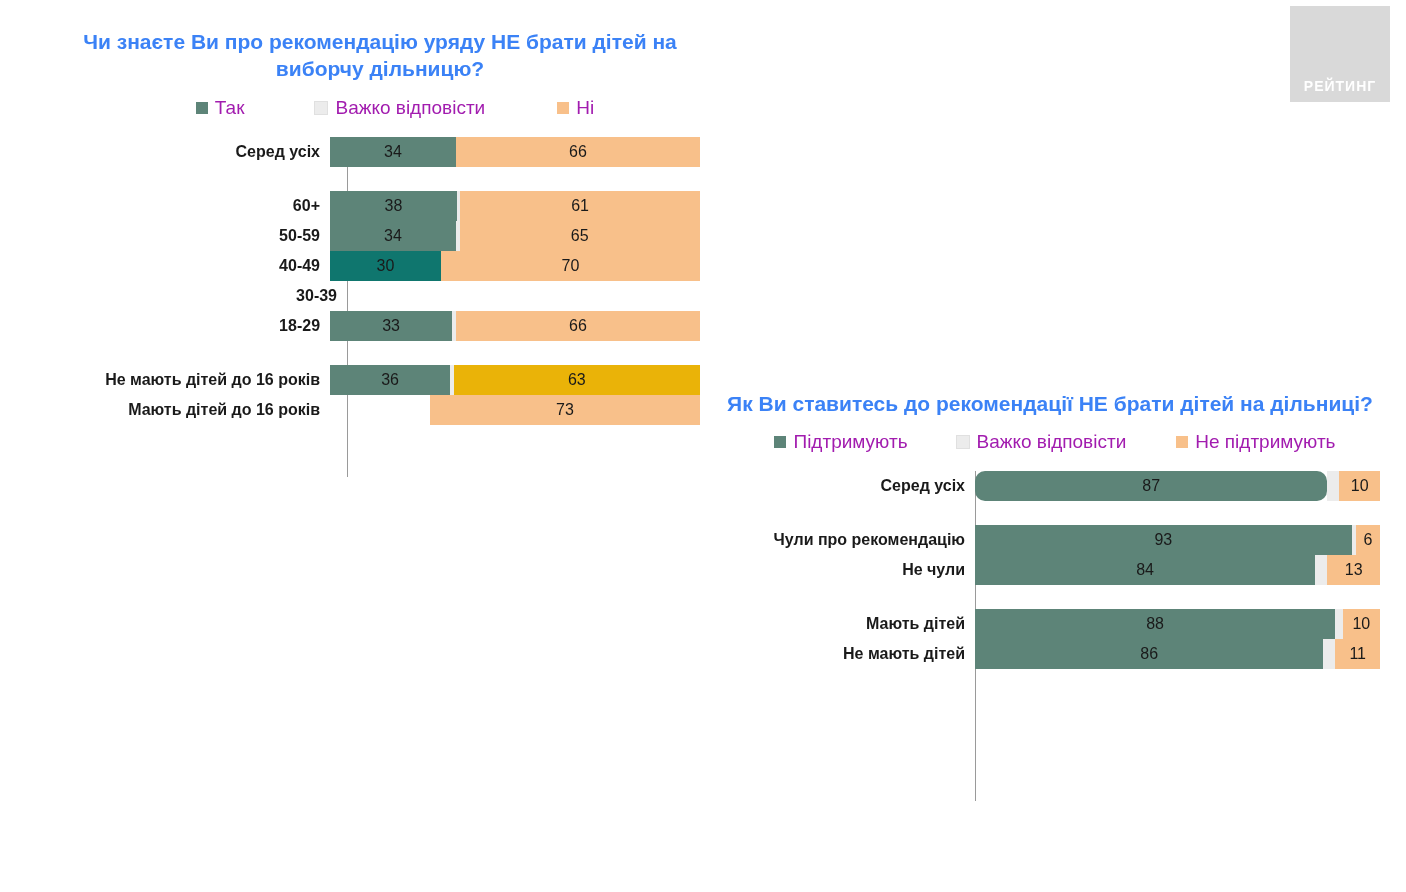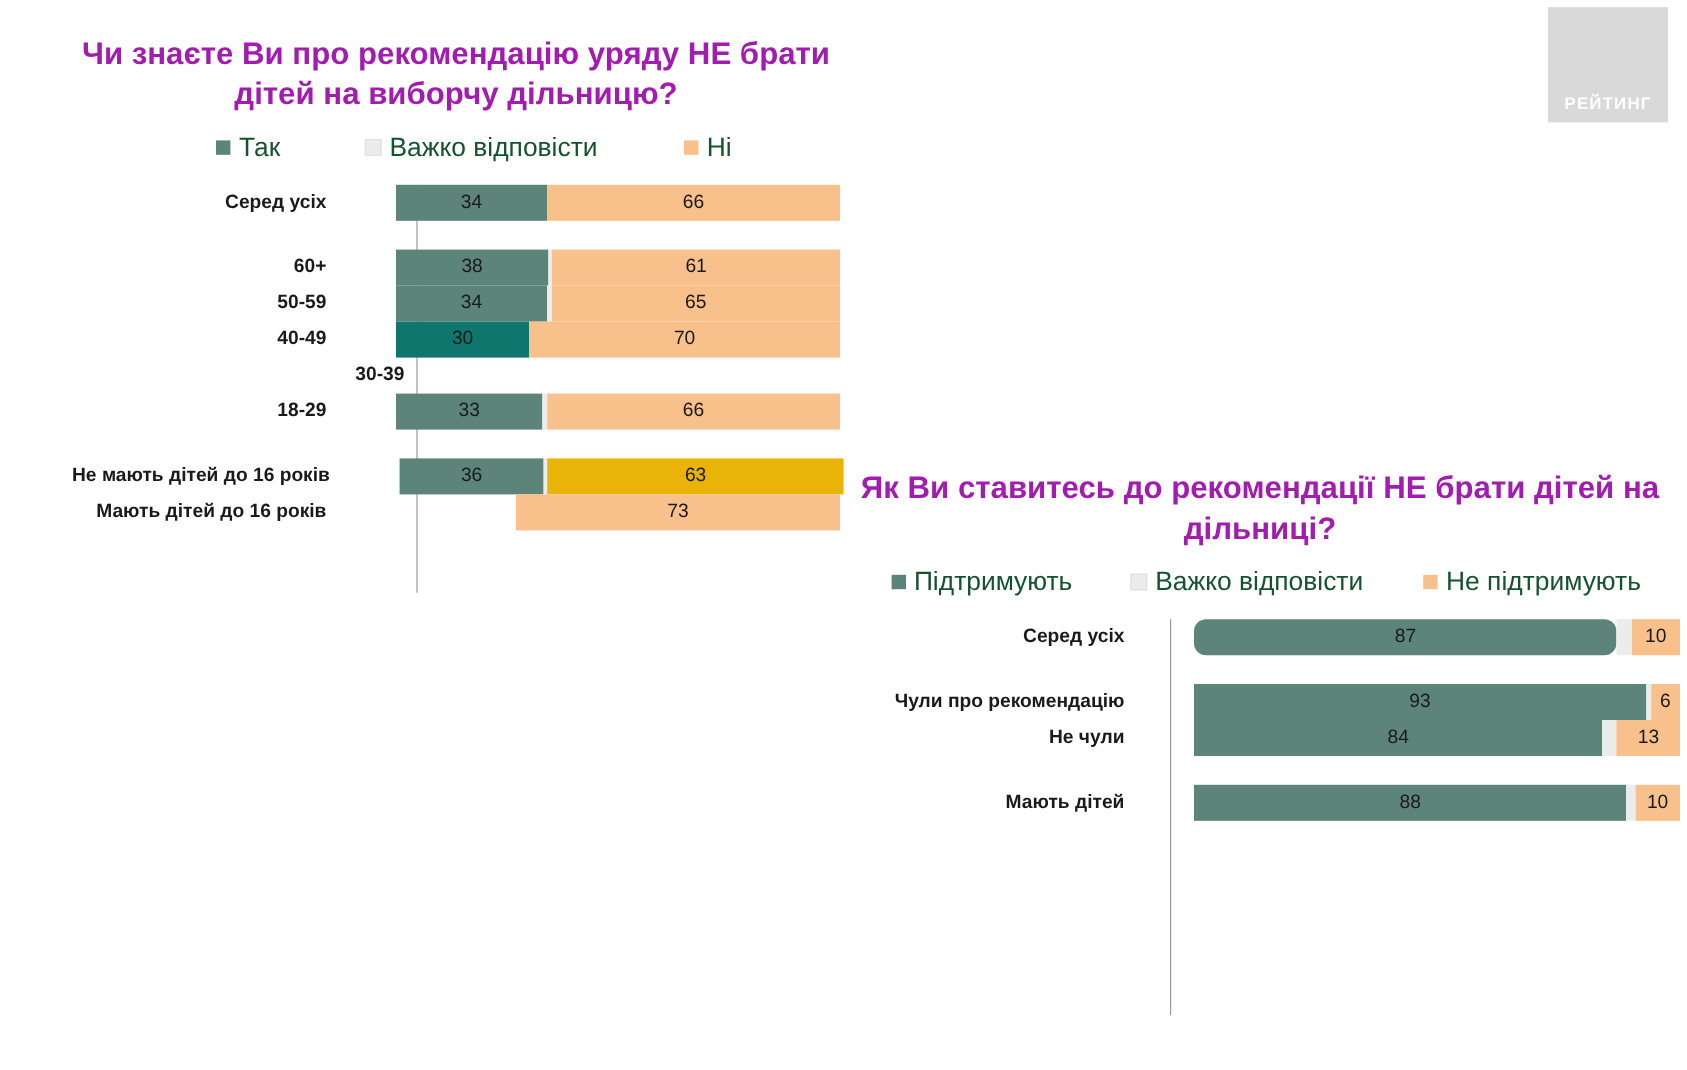--- a/index.html
+++ b/index.html
@@ -24,50 +24,49 @@
   }
   .watermark span{
     font-size:14px;
     font-weight:bold;
     color:#ffffff;
     letter-spacing:1px;
   }
   
   .chart-block{position:absolute;}
   .chart-title{
-    font-size:26px;
+    font-size:21px;
     font-weight:bold;
-    color:#a21caf;
+    color:#3b82f6;
     text-align:center;
     line-height:1.3;
   }
   .legend{
     display:flex;
     justify-content:center;
     align-items:center;
     margin-top:14px;
   }
   .legend-item{
     display:flex;
     align-items:center;
-    font-size:22px;
-    color:#14532d;
+    font-size:19px;
+    color:#a21caf;
   }
   .legend-swatch{
     width:12px;height:12px;
     margin-right:7px;
     display:inline-block;
   }
   
   .rows{position:relative;margin-top:18px;}
   .row{
     display:flex;
     align-items:center;
     height:30px;
-    gap:48px;
   }
   .row.spacer{height:24px;}
   .row-label{
     text-align:right;
     font-size:16px;
     font-weight:bold;
     color:#1a1a1a;
     padding-right:10px;
     box-sizing:border-box;
     white-space:nowrap;
@@ -256,14 +255,22 @@
         <div class="bar-area" style="height: 24px;"></div>
       </div>
       <div class="row">
         <div class="row-label">Мають дітей</div>
         <div class="bar-area">
           <div class="seg" style="width: 391px; background: rgb(93, 132, 120);">88</div>
           <div class="seg" style="width: 8.1px; background: rgb(236, 236, 236);"></div>
           <div class="seg" style="width: 40.5px; background: rgb(248, 192, 138);">10</div>
         </div>
       </div>
+      <div class="row">
+        <div class="row-label">Не мають дітей</div>
+        <div class="bar-area">
+          <div class="seg" style="width: 348.3px; background: rgb(93, 132, 120);">86</div>
+          <div class="seg" style="width: 12.15px; background: rgb(236, 236, 236);"></div>
+          <div class="seg" style="width: 44.55px; background: rgb(248, 192, 138);">11</div>
+        </div>
+      </div>
     </div>
 </div>
 
 </body></html>

